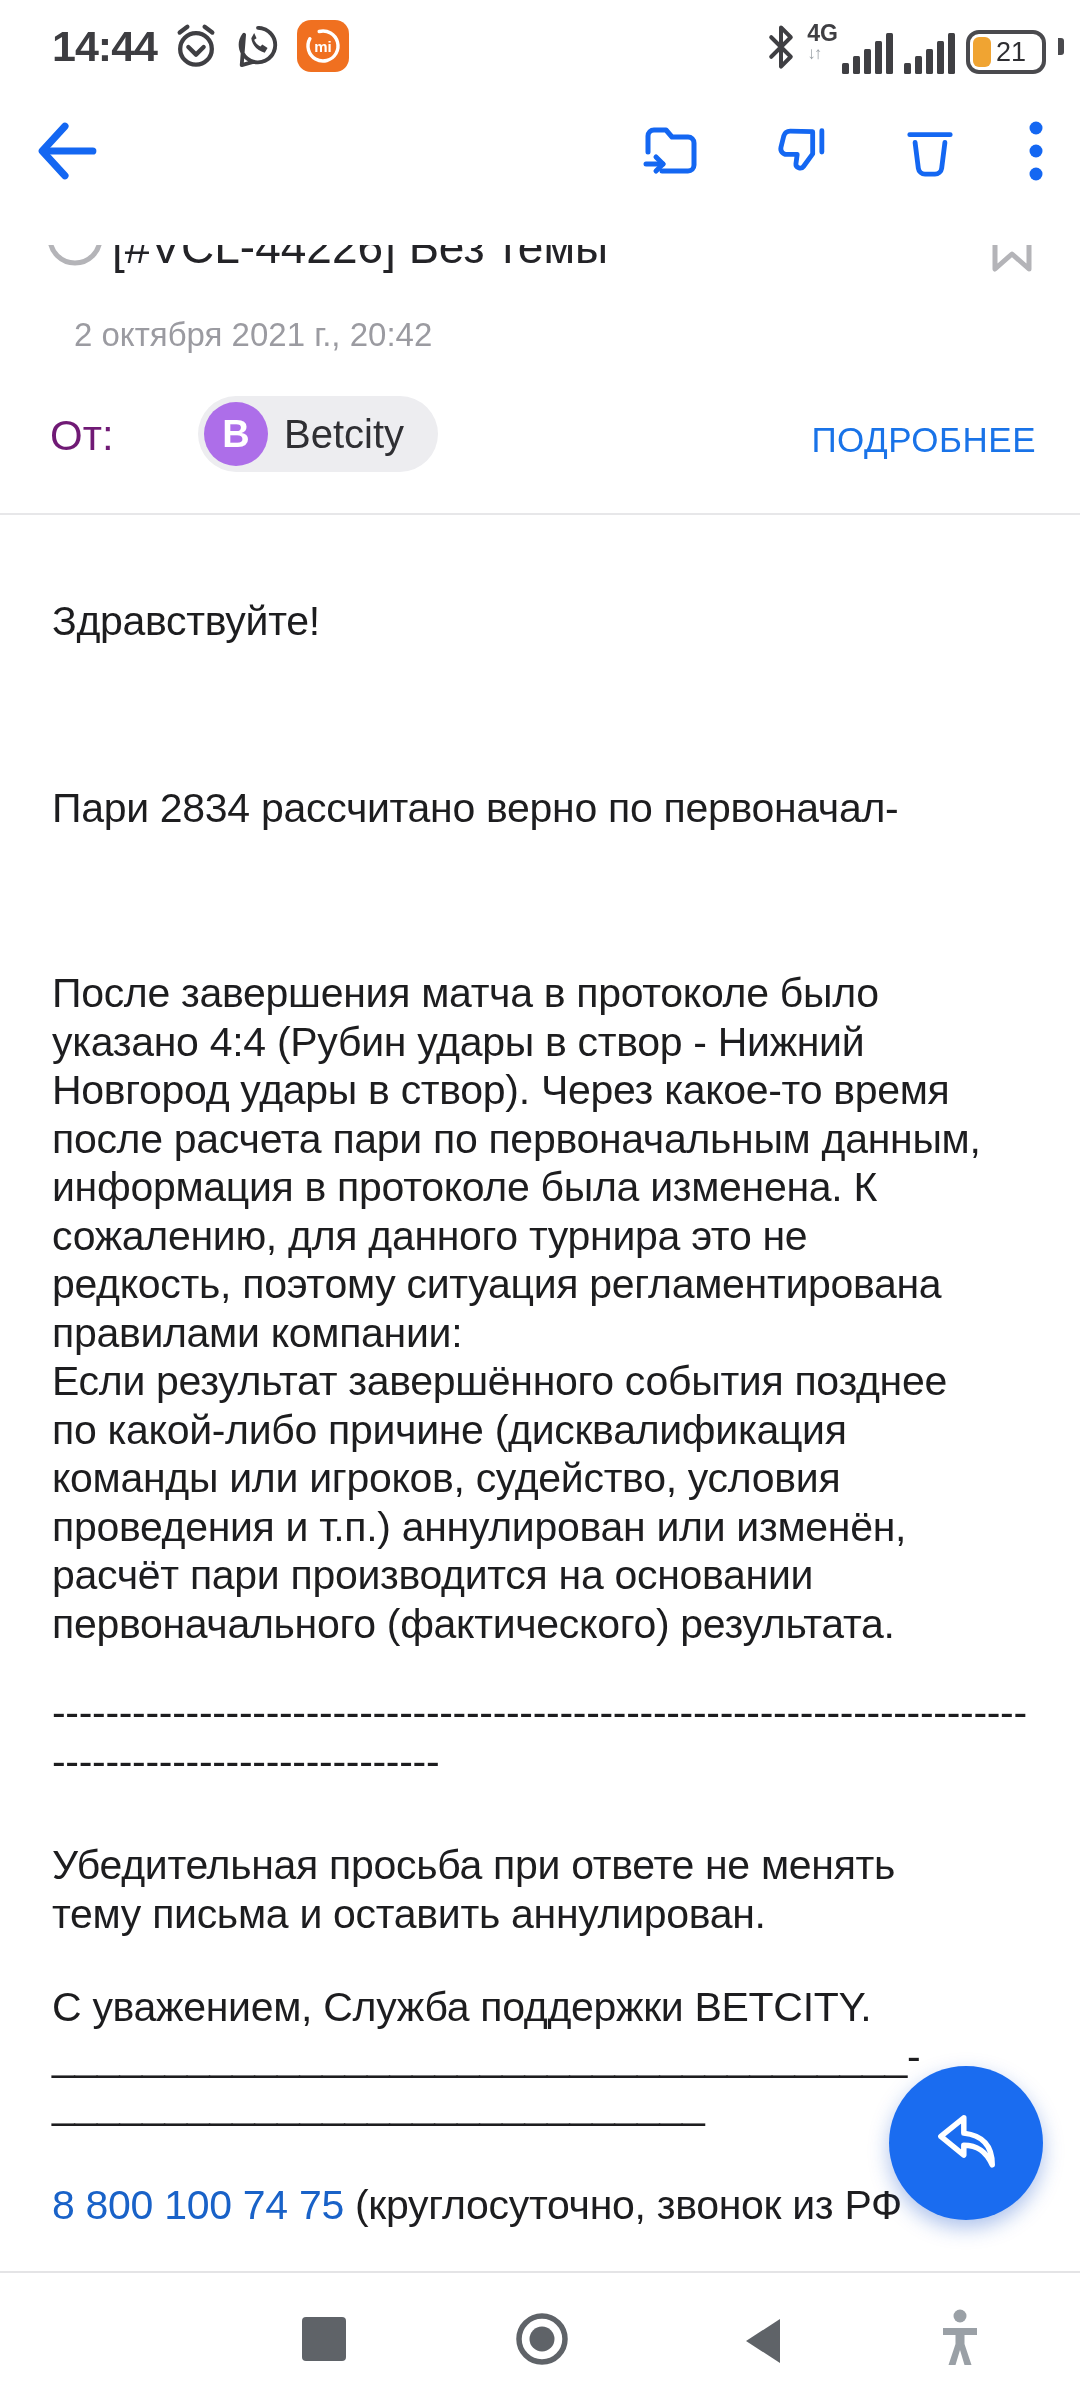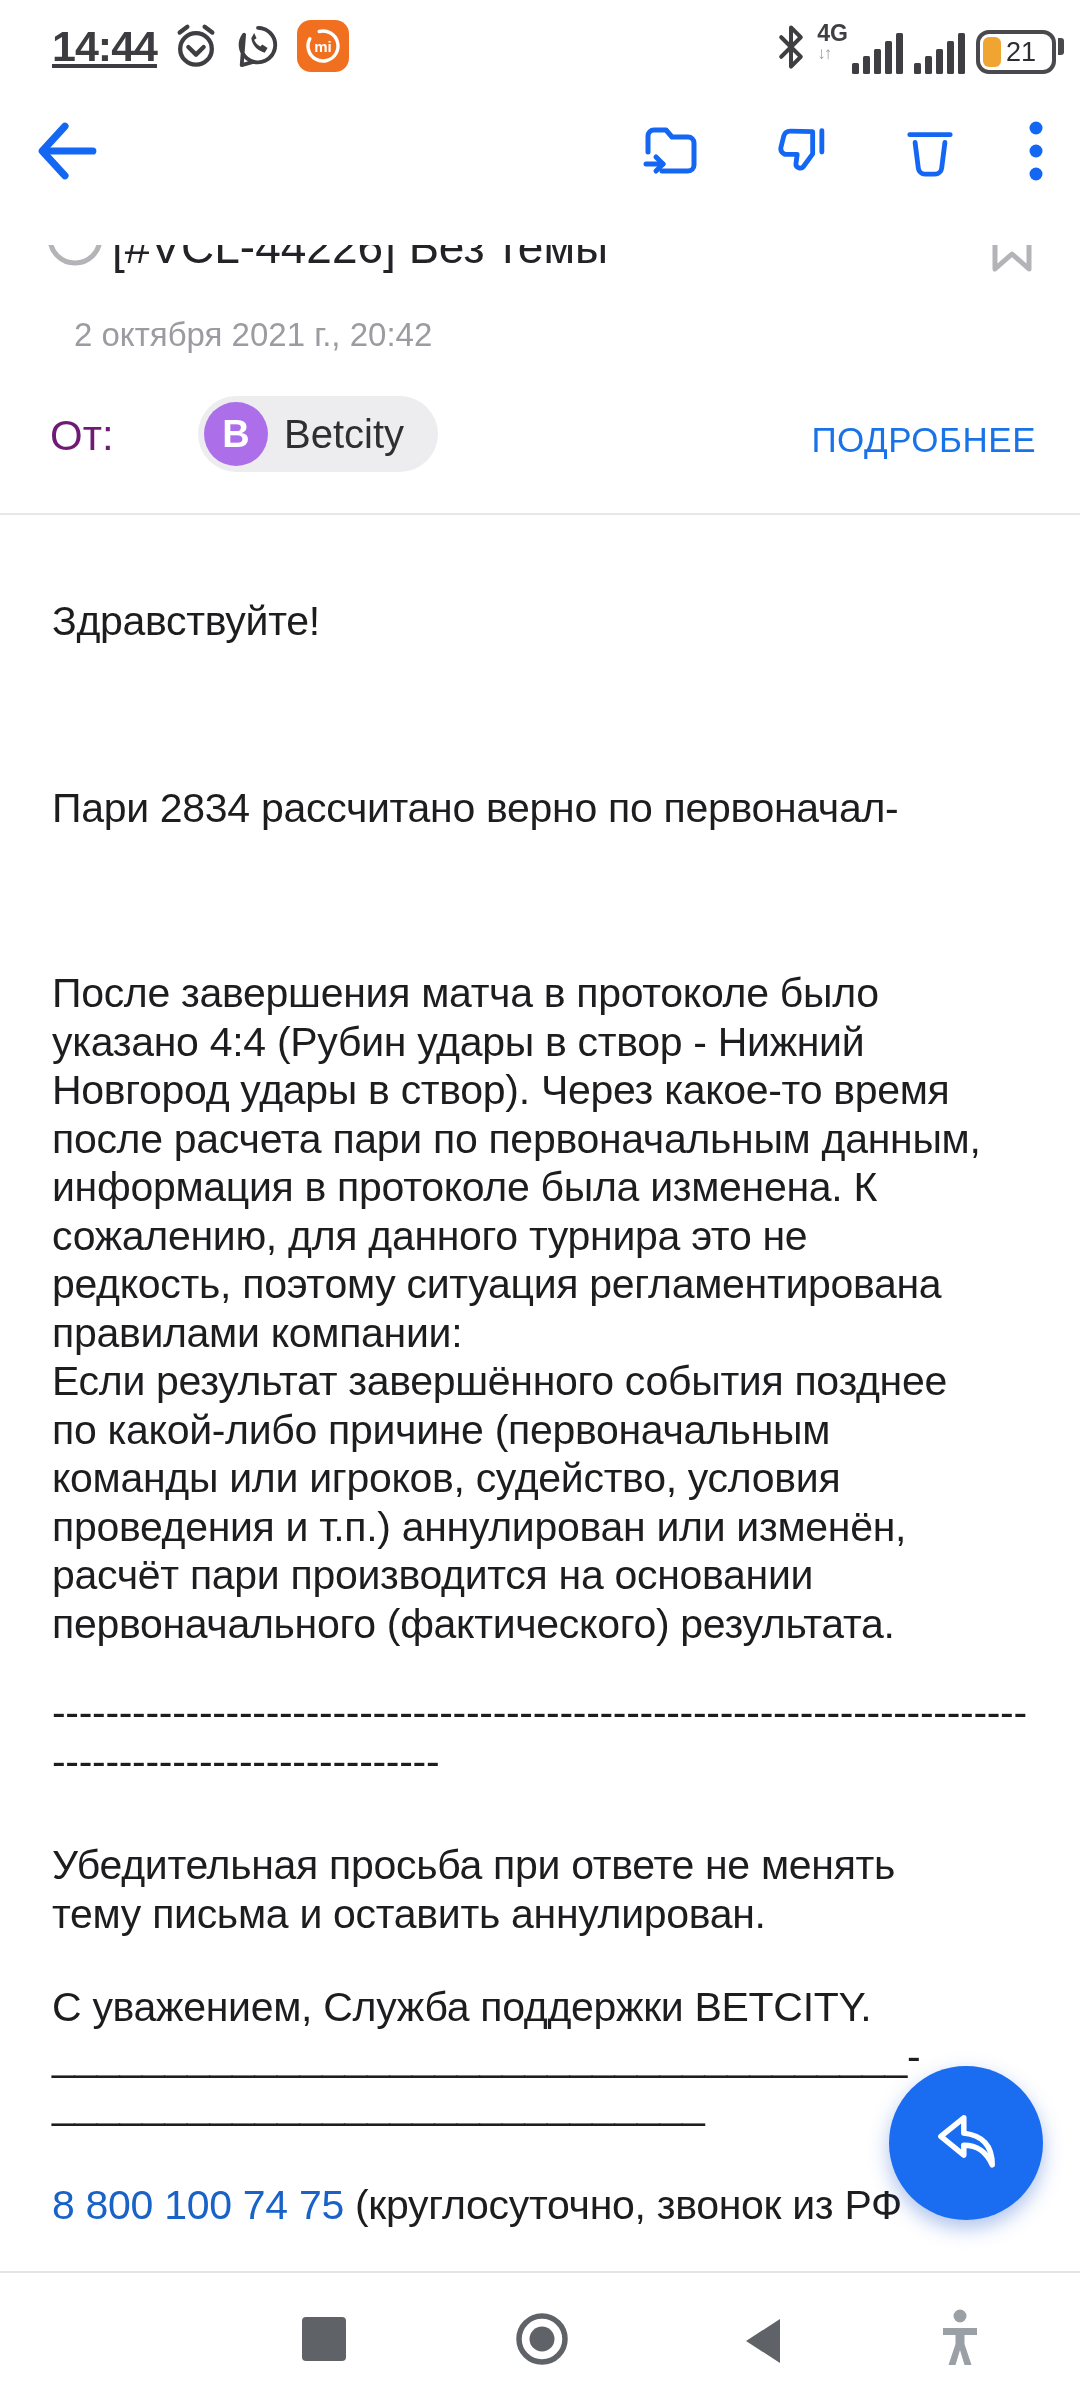--- a/index.html
+++ b/index.html
@@ -3,21 +3,21 @@
 <meta charset="utf-8">
 <style>
   html,body{margin:0;padding:0;background:#888;}
   .screen{
     position:relative;width:1080px;height:2400px;background:#ffffff;overflow:hidden;
     font-family:"Liberation Sans",sans-serif;margin:0 auto;
   }
   
   .status-bar{position:absolute;top:0;left:0;right:0;height:92px;background:#ffffff;}
   .sb-left{position:absolute;left:52px;top:20px;display:flex;align-items:center;gap:16px;}
-  .sb-time{font-size:43px;font-weight:700;color:#3d3d41;letter-spacing:-1px;text-decoration:underline;}
+  .sb-time{font-size:43px;font-weight:700;color:#3d3d41;letter-spacing:-1px;}
   .sb-right{position:absolute;right:16px;top:22px;display:flex;align-items:flex-end;gap:10px;}
   .net-col{display:flex;flex-direction:column;align-items:flex-start;line-height:1;margin-bottom:12px;}
   .net-badge{font-size:23px;font-weight:700;color:#3f3f43;}
   .net-arrows{font-size:17px;color:#9aa0a6;margin-top:0px;letter-spacing:-2px;}
   .battery{position:relative;width:80px;height:44px;border:4px solid #4a4a4e;border-radius:13px;box-sizing:border-box;display:flex;align-items:center;margin-bottom:0px;}
   .battery-fill{position:absolute;left:3px;top:3px;bottom:3px;width:18px;background:#f0a432;border-radius:6px;}
   .battery-num{position:relative;margin-left:26px;font-size:27px;color:#2e2e32;}
   .battery-tip{width:6px;height:17px;background:#4a4a4e;border-radius:0 3px 3px 0;margin-left:2px;margin-bottom:12px;}
   
   .toolbar{position:absolute;top:92px;left:0;right:0;height:153px;background:#ffffff;}
@@ -114,21 +114,21 @@
         <svg width="52" height="42" viewBox="0 0 52 42">
           <g fill="#3f3f43">
             <rect x="0" y="31" width="7" height="11" rx="1.5"></rect>
             <rect x="11" y="24" width="7" height="18" rx="1.5"></rect>
             <rect x="22" y="17" width="7" height="25" rx="1.5"></rect>
             <rect x="33" y="9" width="7" height="33" rx="1.5"></rect>
             <rect x="44" y="1" width="7" height="41" rx="1.5"></rect>
           </g>
         </svg>
       </span>
-      <span style="display:flex;align-items:center;">
+      <span style="display:flex;align-items:center;gap:10px;">
         <span class="battery">
           <span class="battery-fill"></span>
           <span class="battery-num">21</span>
         </span>
         <span class="battery-tip"></span>
       </span>
     </div>
   </div>
 
   <div class="toolbar">
@@ -215,21 +215,21 @@
     <div class="para2">
         <div>После завершения матча в протоколе было</div>
         <div>указано 4:4 (Рубин удары в створ - Нижний</div>
         <div>Новгород удары в створ). Через какое-то время</div>
         <div>после расчета пари по первоначальным данным,</div>
         <div>информация в протоколе была изменена. К</div>
         <div>сожалению, для данного турнира это не</div>
         <div>редкость, поэтому ситуация регламентирована</div>
         <div>правилами компании:</div>
         <div>Если результат завершённого события позднее</div>
-        <div>по какой-либо причине (первоначальным</div>
+        <div>по какой-либо причине (дисквалификация</div>
         <div>команды или игроков, судейство, условия</div>
         <div>проведения и т.п.) аннулирован или изменён,</div>
         <div>расчёт пари производится на основании</div>
         <div>первоначального (фактического) результата.</div>
       </div>
     <div class="dashes">
         <div>-------------------------------------------------------------------------</div>
         <div>-----------------------------</div>
       </div>
     <div class="para3">

